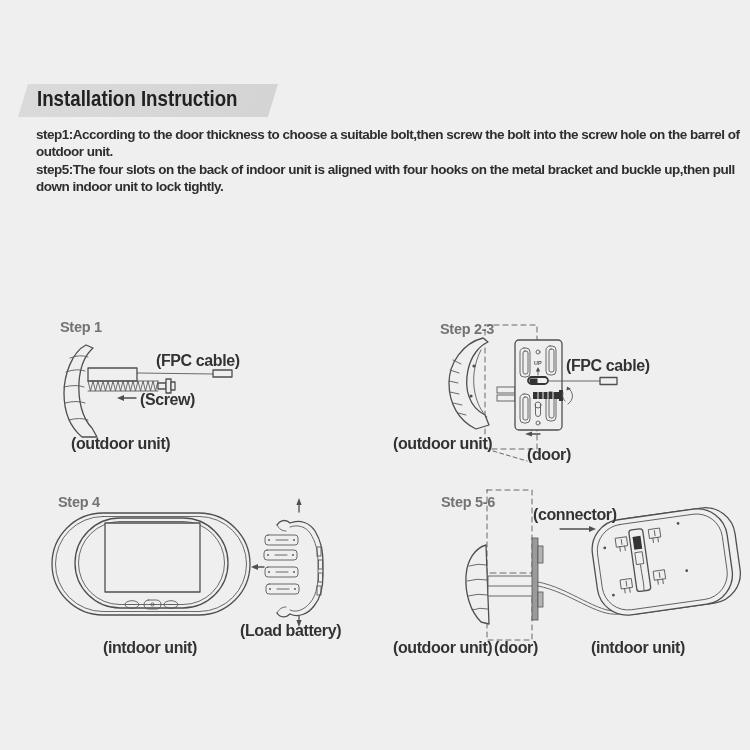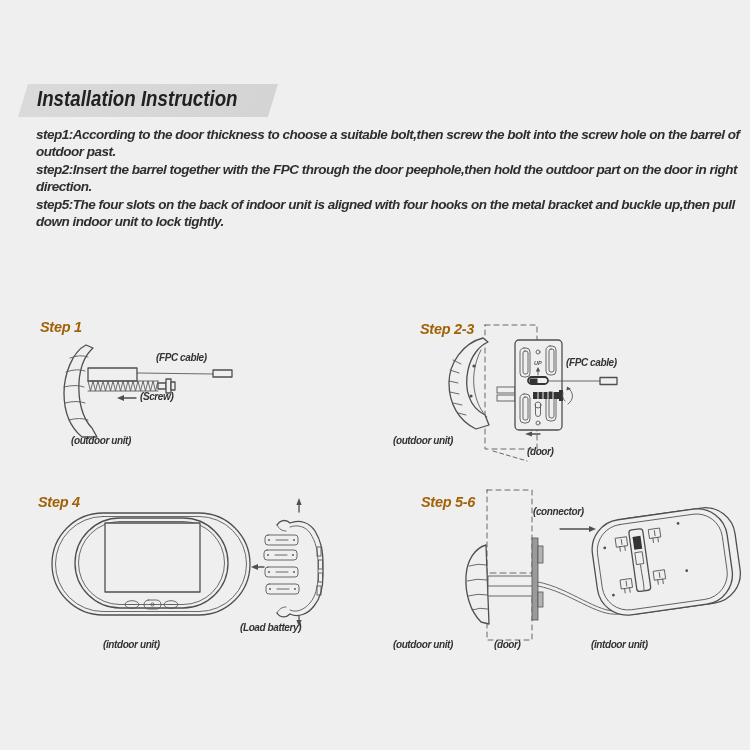--- a/index.html
+++ b/index.html
@@ -1,53 +1,52 @@
 <!DOCTYPE html>
 <html><head>
 <meta charset="utf-8">
 <style>
   html,body{margin:0;padding:0;}
   body{width:750px;height:750px;overflow:hidden;background:#efefef;
        font-family:"Liberation Sans","DejaVu Sans",sans-serif;}
-  #canvas{position:relative;width:750px;height:750px;background:#efefef;font-style:italic;}
+  #canvas{position:relative;width:750px;height:750px;background:#efefef;}
 
   .banner-bg{position:absolute;left:28px;top:84px;width:250px;height:33px;
              background:linear-gradient(90deg,#dadada,#d4d4d4);
              transform:skewX(-17deg);transform-origin:top left;}
   .banner-text{position:absolute;left:37px;top:86px;font-size:22px;font-weight:600;
                color:#212121;white-space:nowrap;transform:scaleX(.85);
                transform-origin:left center;}
 
   .steps{position:absolute;left:36px;top:126px;width:706px;}
   .steps p{margin:0;font-size:13.5px;line-height:17.4px;font-weight:700;
            letter-spacing:-0.5px;color:#2e2e2e;}
 
   .lbl{position:absolute;white-space:nowrap;color:#333;font-weight:700;
-       font-size:10px;letter-spacing:-0.4px;}
-  .sec-title{position:absolute;white-space:nowrap;color:#a16207;font-weight:700;
-             font-size:14.5px;letter-spacing:-0.3px;}
+       font-size:16px;letter-spacing:-0.4px;}
+  .sec-title{position:absolute;white-space:nowrap;color:#737373;font-weight:700;
+             font-size:14.5px;letter-spacing:-0.3px;margin-left:20px;}
 
   svg{position:absolute;overflow:visible;}
   .ln{stroke:#4f4f4f;fill:none;stroke-width:1.3;stroke-linecap:round;stroke-linejoin:round;}
   .thin{stroke:#5a5a5a;fill:none;stroke-width:0.9;stroke-linecap:round;}
   .fillbg{fill:#efefef;}
   .dark{fill:#333;stroke:none;}
   .dot{fill:#4f4f4f;stroke:none;}
 </style>
 </head>
 <body>
 
 <div id="canvas">
 
   <div class="banner-bg"></div>
   <div class="banner-text">Installation Instruction</div>
 
   <div class="steps">
-    <p>step1:According to the door thickness to choose a suitable bolt,then screw the bolt into the screw hole on the barrel of outdoor past.</p>
-    <p>step2:Insert the barrel together with the FPC through the door peephole,then hold the outdoor part on the door in right direction.</p>
+    <p>step1:According to the door thickness to choose a suitable bolt,then screw the bolt into the screw hole on the barrel of outdoor unit.</p>
     <p>step5:The four slots on the back of indoor unit is aligned with four hooks on the metal bracket and buckle up,then pull down indoor unit to lock tightly.</p>
   </div>
 
   <div class="sec-title" style="left:40px;top:319px;">Step 1</div>
   <svg style="left:30px;top:330px;" width="330" height="130" viewBox="0 0 330 130">
     <g>
       <path class="ln fillbg" d="M56,15 C42,22 34,45 34,63 C34,81 40,97 52,107 L67,107 L62,98 C52,88 48,70 49,52 C50,38 54,26 63,18 Z"></path>
       <path class="thin" d="M40,28 Q50,24 58,27 M36,42 Q47,38 55,41 M34,57 Q46,54 54,57 M35,73 Q47,70 55,73 M39,90 Q50,87 58,90"></path>
     </g>
     <g>

